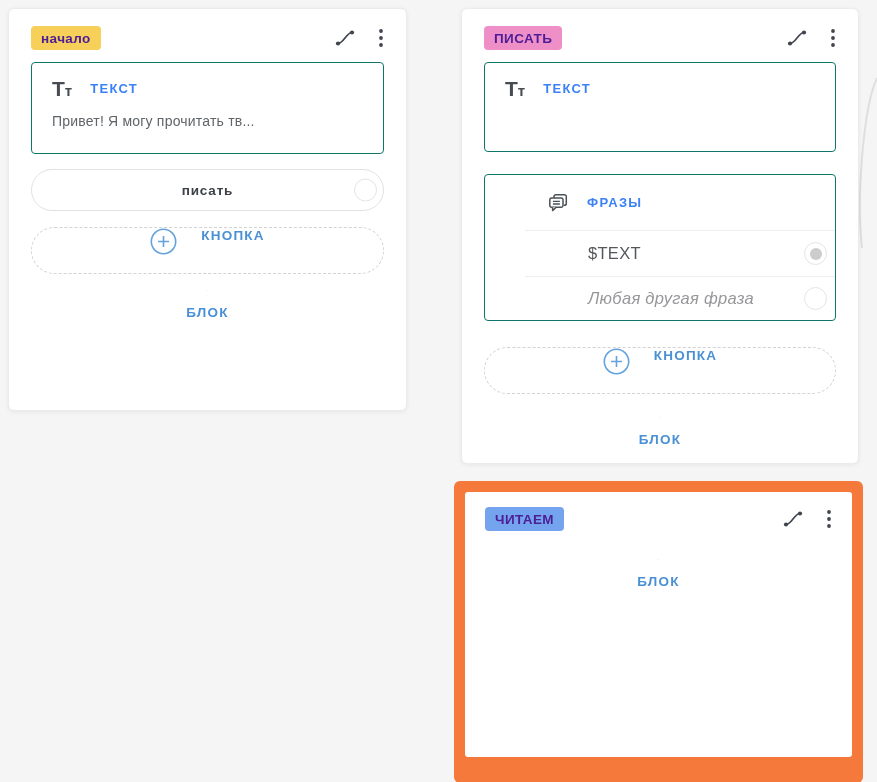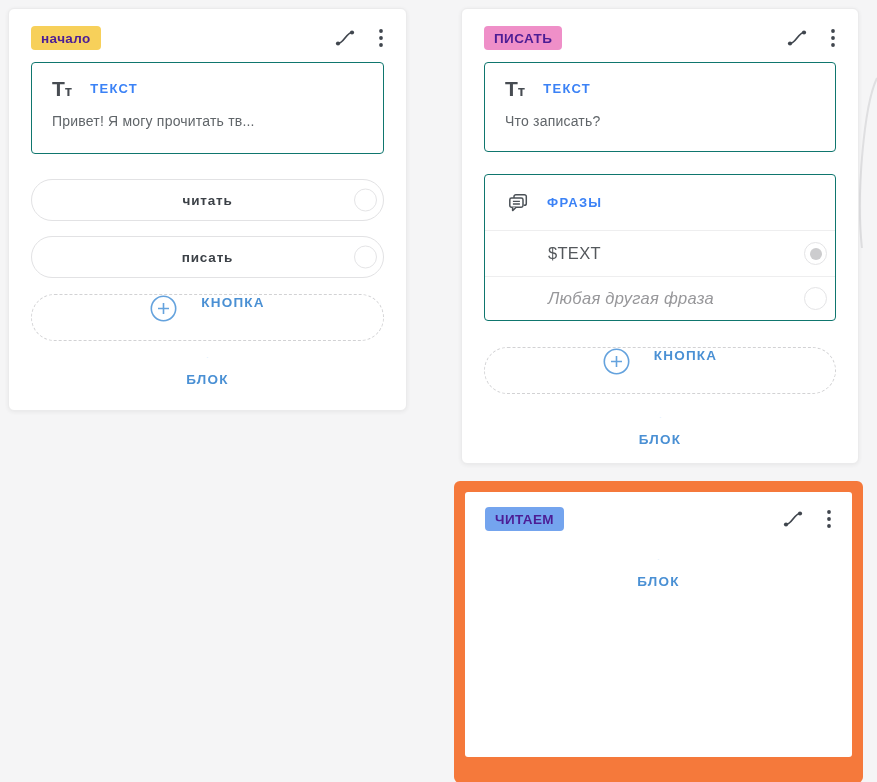--- a/index.html
+++ b/index.html
@@ -99,21 +99,21 @@
 
   .hl-wrap {
     position: absolute;
     background: #f5793b;
     border-radius: 6px;
     padding: 11px;
   }
   .hl-wrap .card { position: relative; left: 0; top: 0; border-radius: 3px; box-shadow: none; border: none; }
 
   .mt25 { margin-top: 25px; } .mt15 { margin-top: 15px; } .mt16 { margin-top: 16px; }
-  .mt22 { margin-top: 22px; } .mt26 { margin-top: 26px; } .mt23 { margin-top: 23px; }
+  .mt22 { margin-top: 22px; padding-left: 40px; } .mt26 { margin-top: 26px; } .mt23 { margin-top: 23px; }
   .mt10 { margin-top: 10px; }
 </style>
 </head>
 <body>
 
 <svg class="wire" width="877" height="782">
   <path d="M877,78 C864,105 856,195 862,248" fill="none" stroke="#dfdfe1" stroke-width="2"></path>
 </svg>
 
 <section class="card" style="left:8px; top:8px; width:399px; height:403px;">
@@ -138,24 +138,20 @@
   </header>
 
   <div class="comp comp-pad" style="height:92px;">
     <div class="comp-head">
       <span class="tticon">T<small>т</small></span>
       <span class="comp-label">ТЕКСТ</span>
     </div>
     <div class="comp-text">Привет! Я могу прочитать тв...</div>
   </div>
 
-  <div class="pill mt25">
-    <span class="pill-label">читать</span>
-    <span class="radio"></span>
-  </div>
   <div class="pill mt15">
     <span class="pill-label">писать</span>
     <span class="radio"></span>
   </div>
 
   <button class="dashed-add mt16">
     <svg width="27" height="27" viewBox="0 0 27 27">
         <circle cx="13.5" cy="13.5" r="12.2" fill="none" stroke="#64a2dd" stroke-width="1.6"></circle>
         <path d="M13.5 8 v11 M8 13.5 h11" stroke="#64a2dd" stroke-width="1.6"></path>
       </svg>
@@ -189,21 +185,20 @@
           </svg>
       </span>
     </span>
   </header>
 
   <div class="comp comp-pad" style="height:90px;">
     <div class="comp-head">
       <span class="tticon">T<small>т</small></span>
       <span class="comp-label">ТЕКСТ</span>
     </div>
-    <div class="comp-text">Что записать?</div>
   </div>
 
   <div class="comp mt22">
     <div class="list-head">
       <svg width="22" height="22" viewBox="0 0 22 22">
         <path d="M7 6 V4.6 A1.9 1.9 0 0 1 8.9 2.7 H17.4 A1.9 1.9 0 0 1 19.3 4.6 v6.8 a1.9 1.9 0 0 1 -1.9 1.9 h-0.6" fill="none" stroke="#4b5157" stroke-width="1.5"></path>
         <rect x="2.8" y="6" width="13.2" height="9.2" rx="1.7" fill="#ffffff" stroke="#4b5157" stroke-width="1.5"></rect>
         <path d="M5.6 15.2 v3.4 L9.2 15.2" fill="#ffffff" stroke="#4b5157" stroke-width="1.5" stroke-linejoin="round"></path>
         <path d="M5.9 9.4 h7 M5.9 12 h7" stroke="#4b5157" stroke-width="1.3"></path>
       </svg>

